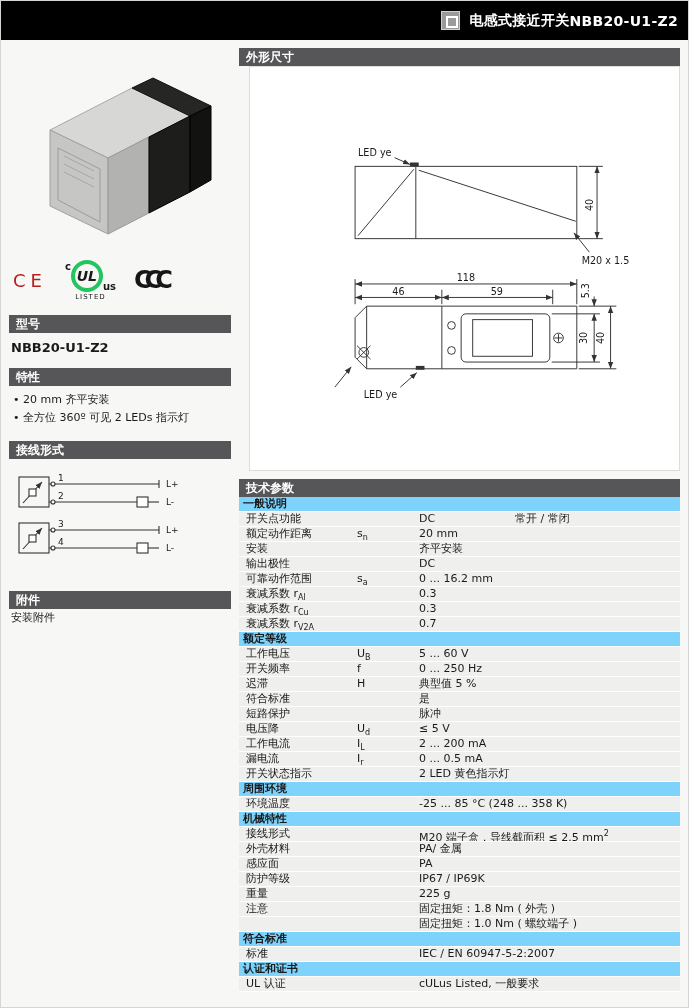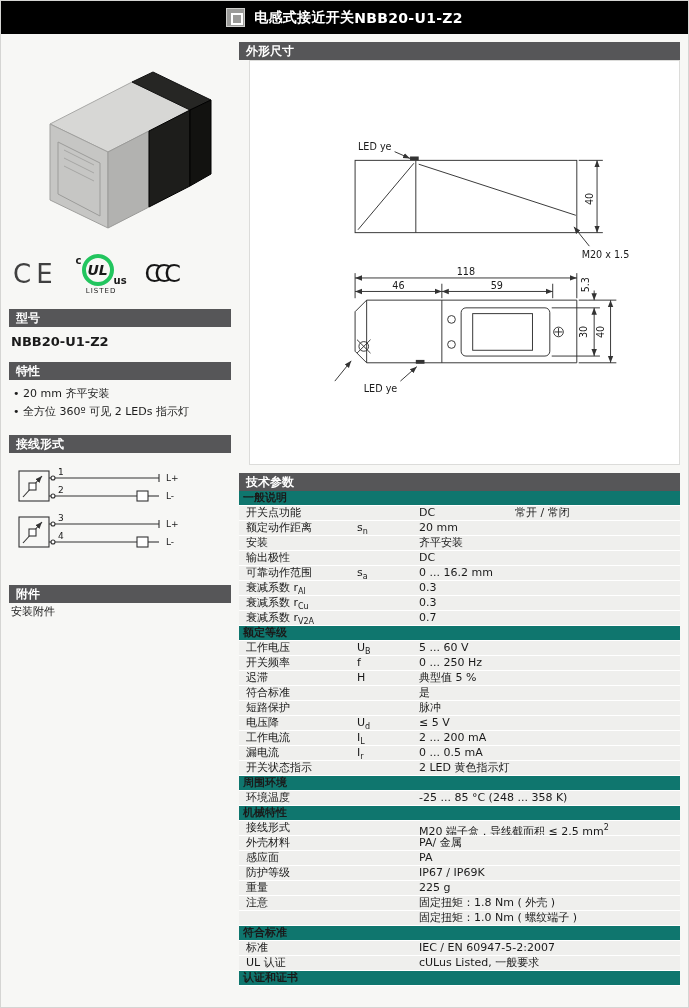--- a/index.html
+++ b/index.html
@@ -1,58 +1,58 @@
 <!DOCTYPE html>
 <html><head>
 <meta charset="utf-8">
 <style>
   * { margin:0; padding:0; box-sizing:border-box; }
   html,body { background:#e9e9e7; }
   body { font-family:"DejaVu Sans","Liberation Sans",sans-serif; color:#1a1a1a; }
   .page { width:689px; height:1008px; background:#f7f7f5; border:1px solid #d5d5d3; overflow:hidden; }
 
-  .topbar { height:33px; background:#000; color:#fff; display:flex; align-items:center; justify-content:center; padding:0 10px; }
+  .topbar { height:39px; background:#000; color:#fff; display:flex; align-items:center; justify-content:flex-end; padding:0 10px; }
   .topbar-left { display:flex; align-items:center; gap:9px; }
   .prod-icon { width:19px; height:19px; background:#9a9a98; border:1px solid #cfcfcd; position:relative; display:inline-block; }
   .prod-icon::after { content:""; position:absolute; left:4px; top:4px; width:8px; height:8px; border:2px solid #fff; }
   .topbar-title, .topbar-model { font-weight:bold; font-size:14px; letter-spacing:.3px; }
 
   .content { display:flex; gap:8px; padding:8px; }
   .left { flex:0 0 222px; width:222px; }
   .right { flex:1; min-width:0; }
 
   .secbar { background:#565658; color:#fff; font-weight:bold; font-size:12px; line-height:14px; padding:2px 7px; }
 
   
   .photo { height:205px; display:flex; justify-content:center; align-items:flex-start; padding-top:4px; }
   .certs { height:62px; display:flex; align-items:center; gap:18px; padding:2px 4px 10px; }
-  .ce { font-size:26px; letter-spacing:5px; color:#404040; }
+  .ce { font-size:18px; letter-spacing:5px; color:#b91c1c; }
   .ul-wrap { display:flex; flex-direction:column; align-items:center; }
   .ul-row { display:flex; align-items:flex-start; }
   .ul-c { font-size:10px; font-weight:bold; margin-top:1px; }
   .ul-circle { width:32px; height:32px; border:4px solid #22c55e; border-radius:50%; display:flex; align-items:center; justify-content:center; font-weight:bold; font-style:italic; font-size:14px; }
   .ul-us { font-size:10px; font-weight:bold; align-self:flex-end; }
   .ul-listed { font-size:7px; font-weight:normal; letter-spacing:1px; margin-top:1px; }
-  .ccc { font-size:24px; font-weight:normal; letter-spacing:-7px; padding-right:8px; color:#161616; }
+  .ccc { font-size:24px; font-weight:bold; letter-spacing:-7px; padding-right:8px; color:#161616; }
 
   .model-name { font-weight:bold; font-size:13px; padding:7px 2px 13px; }
   ul.features { list-style:none; padding:7px 2px 12px; font-size:11px; }
   ul.features li { position:relative; padding-left:12px; margin-bottom:4px; line-height:14px; }
   ul.features li::before { content:"•"; position:absolute; left:2px; }
   .wiring { padding:12px 2px 20px; }
   .acc-name { font-weight:bold; font-size:12px; padding:9px 2px 4px; }
   .acc-desc { font-size:11px; padding:1px 2px; }
 
   
   .drawing { background:#fff; border:1px solid #dcdcda; height:405px; margin-bottom:8px; padding:2px 0 0 0;margin-left:10px; }
   .dim-svg { display:block; width:100%; height:100%; }
 
   .ttable { width:100%; font-size:11px; }
   .trow { display:flex; background:#efefed; border-bottom:1px solid #fff; height:15px; line-height:14px; overflow:hidden; }
-  .trow.group { background:#0f766e; font-weight:bold; }
+  .trow.group { background:#7dd3fc; font-weight:bold; }
   .cell { white-space:nowrap; }
   .cell.label { width:118px; padding-left:7px; }
   .trow.group .cell.label { width:auto; padding-left:4px; }
   .cell.sym { width:62px; }
   .cell.val { flex:1; }
   .v1 { display:inline-block; min-width:96px; }
   sub { font-size:8px; }
   sup { font-size:8px; }
 
   svg text { font-family:"DejaVu Sans","Liberation Sans",sans-serif; }
@@ -371,25 +371,25 @@
             <div class="cell val"><span class="v1">固定扭矩：1.0 Nm ( 螺纹端子 )</span></div>
           </div>
           <div class="trow group">
             <div class="cell label">符合标准</div>
           </div>
           <div class="trow">
             <div class="cell label">标准</div>
             <div class="cell sym"></div>
             <div class="cell val"><span class="v1">IEC / EN 60947-5-2:2007</span></div>
           </div>
+          <div class="trow group">
+            <div class="cell label">认证和证书</div>
+          </div>
           <div class="trow">
             <div class="cell label">UL 认证</div>
             <div class="cell sym"></div>
             <div class="cell val"><span class="v1">cULus Listed, 一般要求</span></div>
-          </div>
-          <div class="trow group">
-            <div class="cell label">认证和证书</div>
           </div>
         </div>
 
     </main>
   </div>
 </div>
 
 </body></html>

